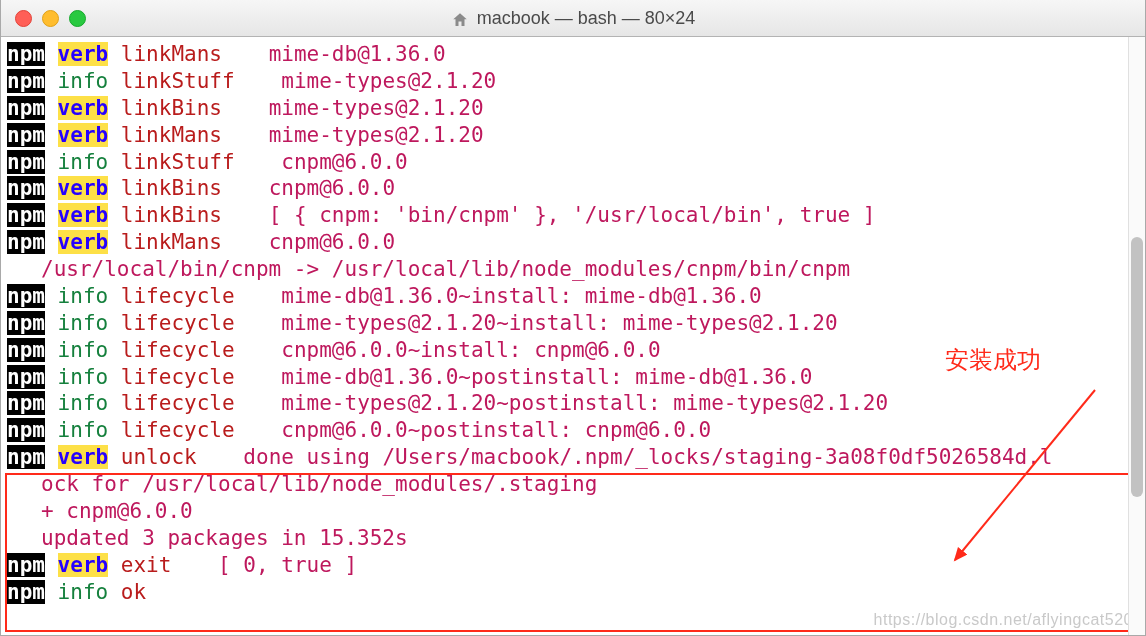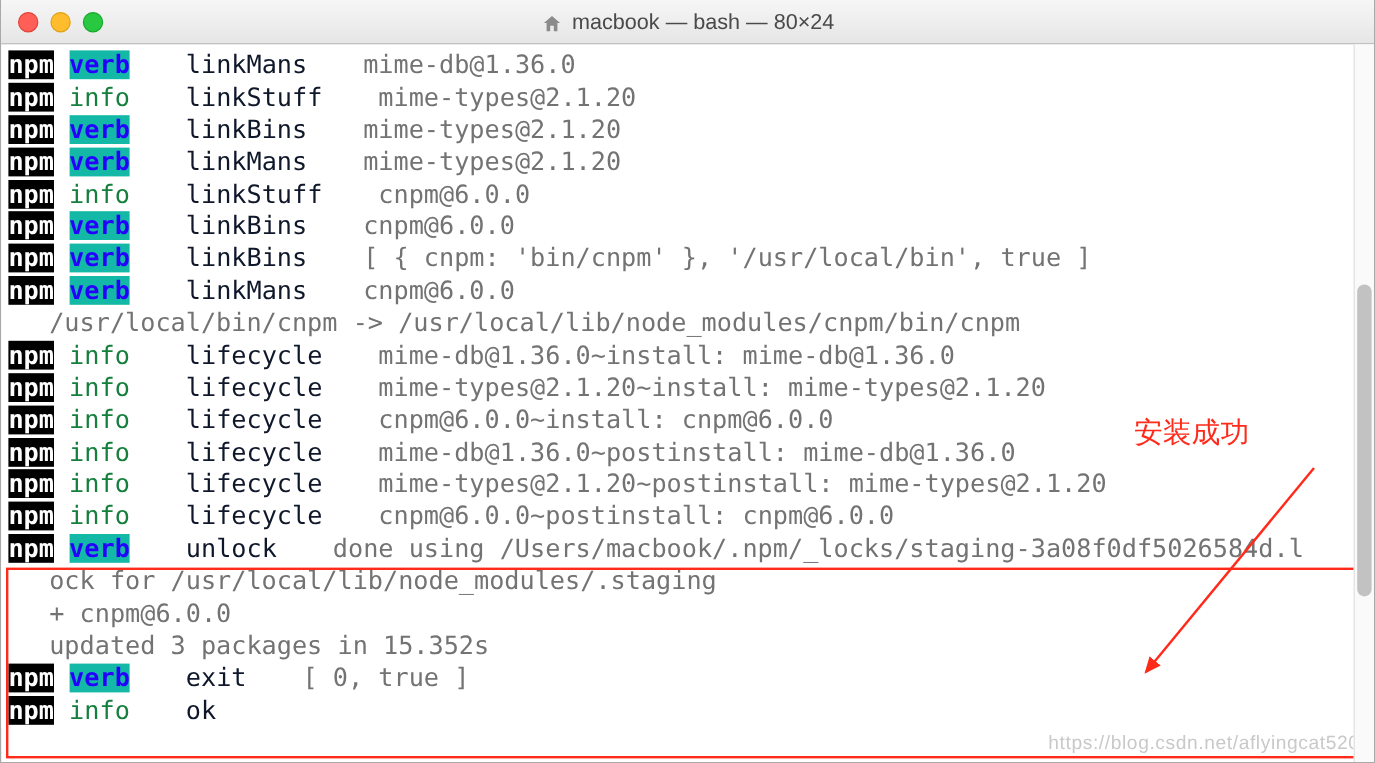--- a/index.html
+++ b/index.html
@@ -67,27 +67,27 @@
     color: #000;
     background: #fff;
     padding: 4px 6px 2px 6px;
   }
   .badge-npm {
     background:#000;
     color:#fff;
     font-weight:bold;
   }
   .badge-verb {
-    background:#14b8a6;
+    background:#fde047;
     color:#2600ff;
     font-weight:bold;
   }
   .c-green { color:#15803d; }
-  .c-mag { color:#0f172a;margin-left:34px; }
-  .c-plain { color:#737373;padding-left:34px; }
+  .c-mag { color:#b91c1c; }
+  .c-plain { color:#be185d;padding-left:34px; }
   .annotation {
     position: absolute;
     right: 40px;
     top: 307px;
     color: #ff2a1a;
     font-size: 24px;
     font-family: "PingFang SC","Microsoft YaHei",sans-serif;
     pointer-events: none;
   }
   .annotation svg { display:block; margin-top:4px;}

